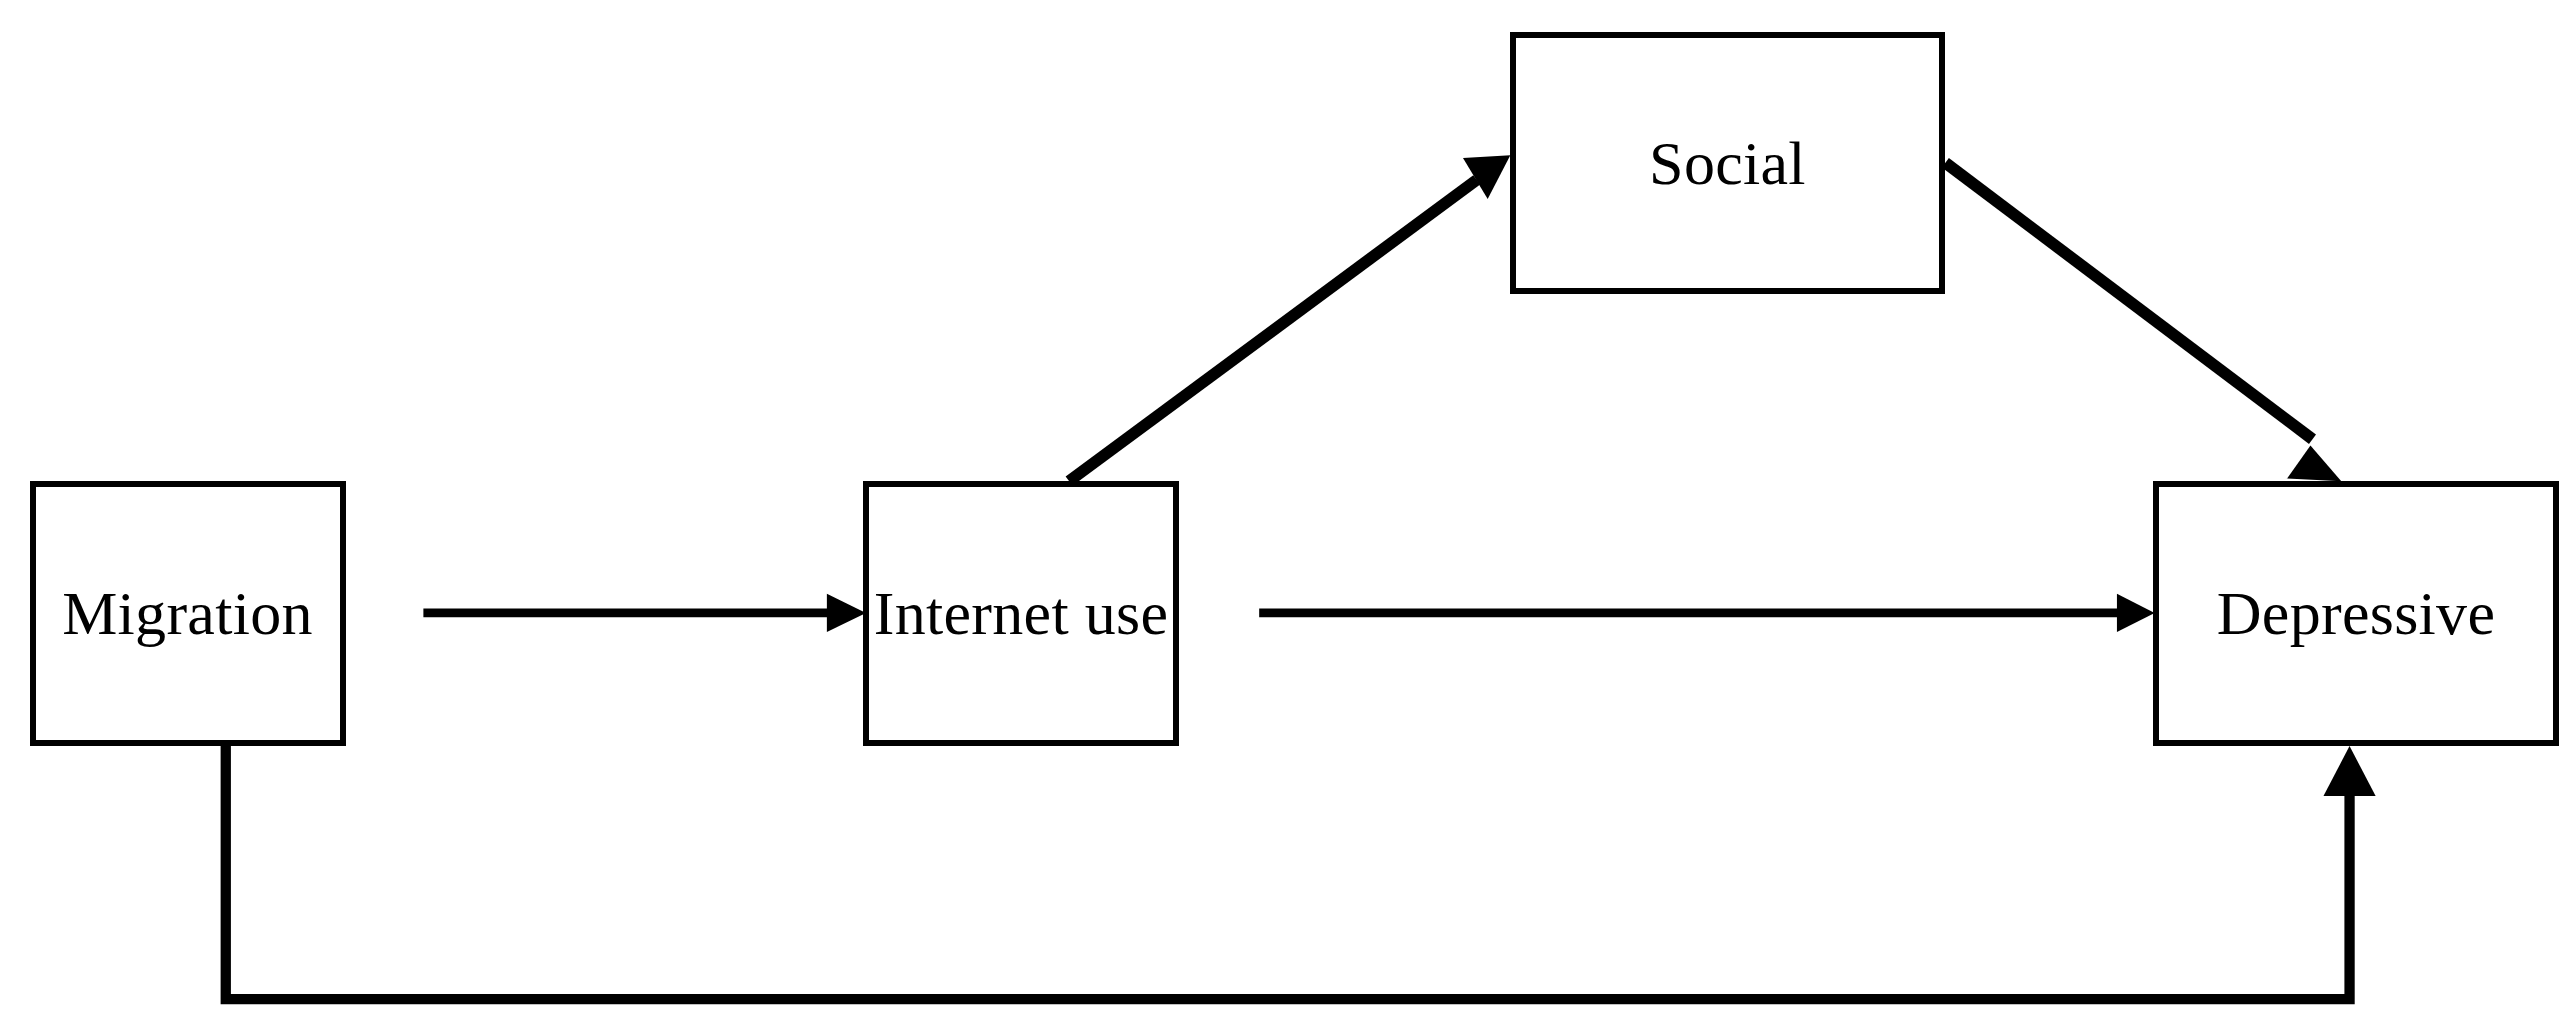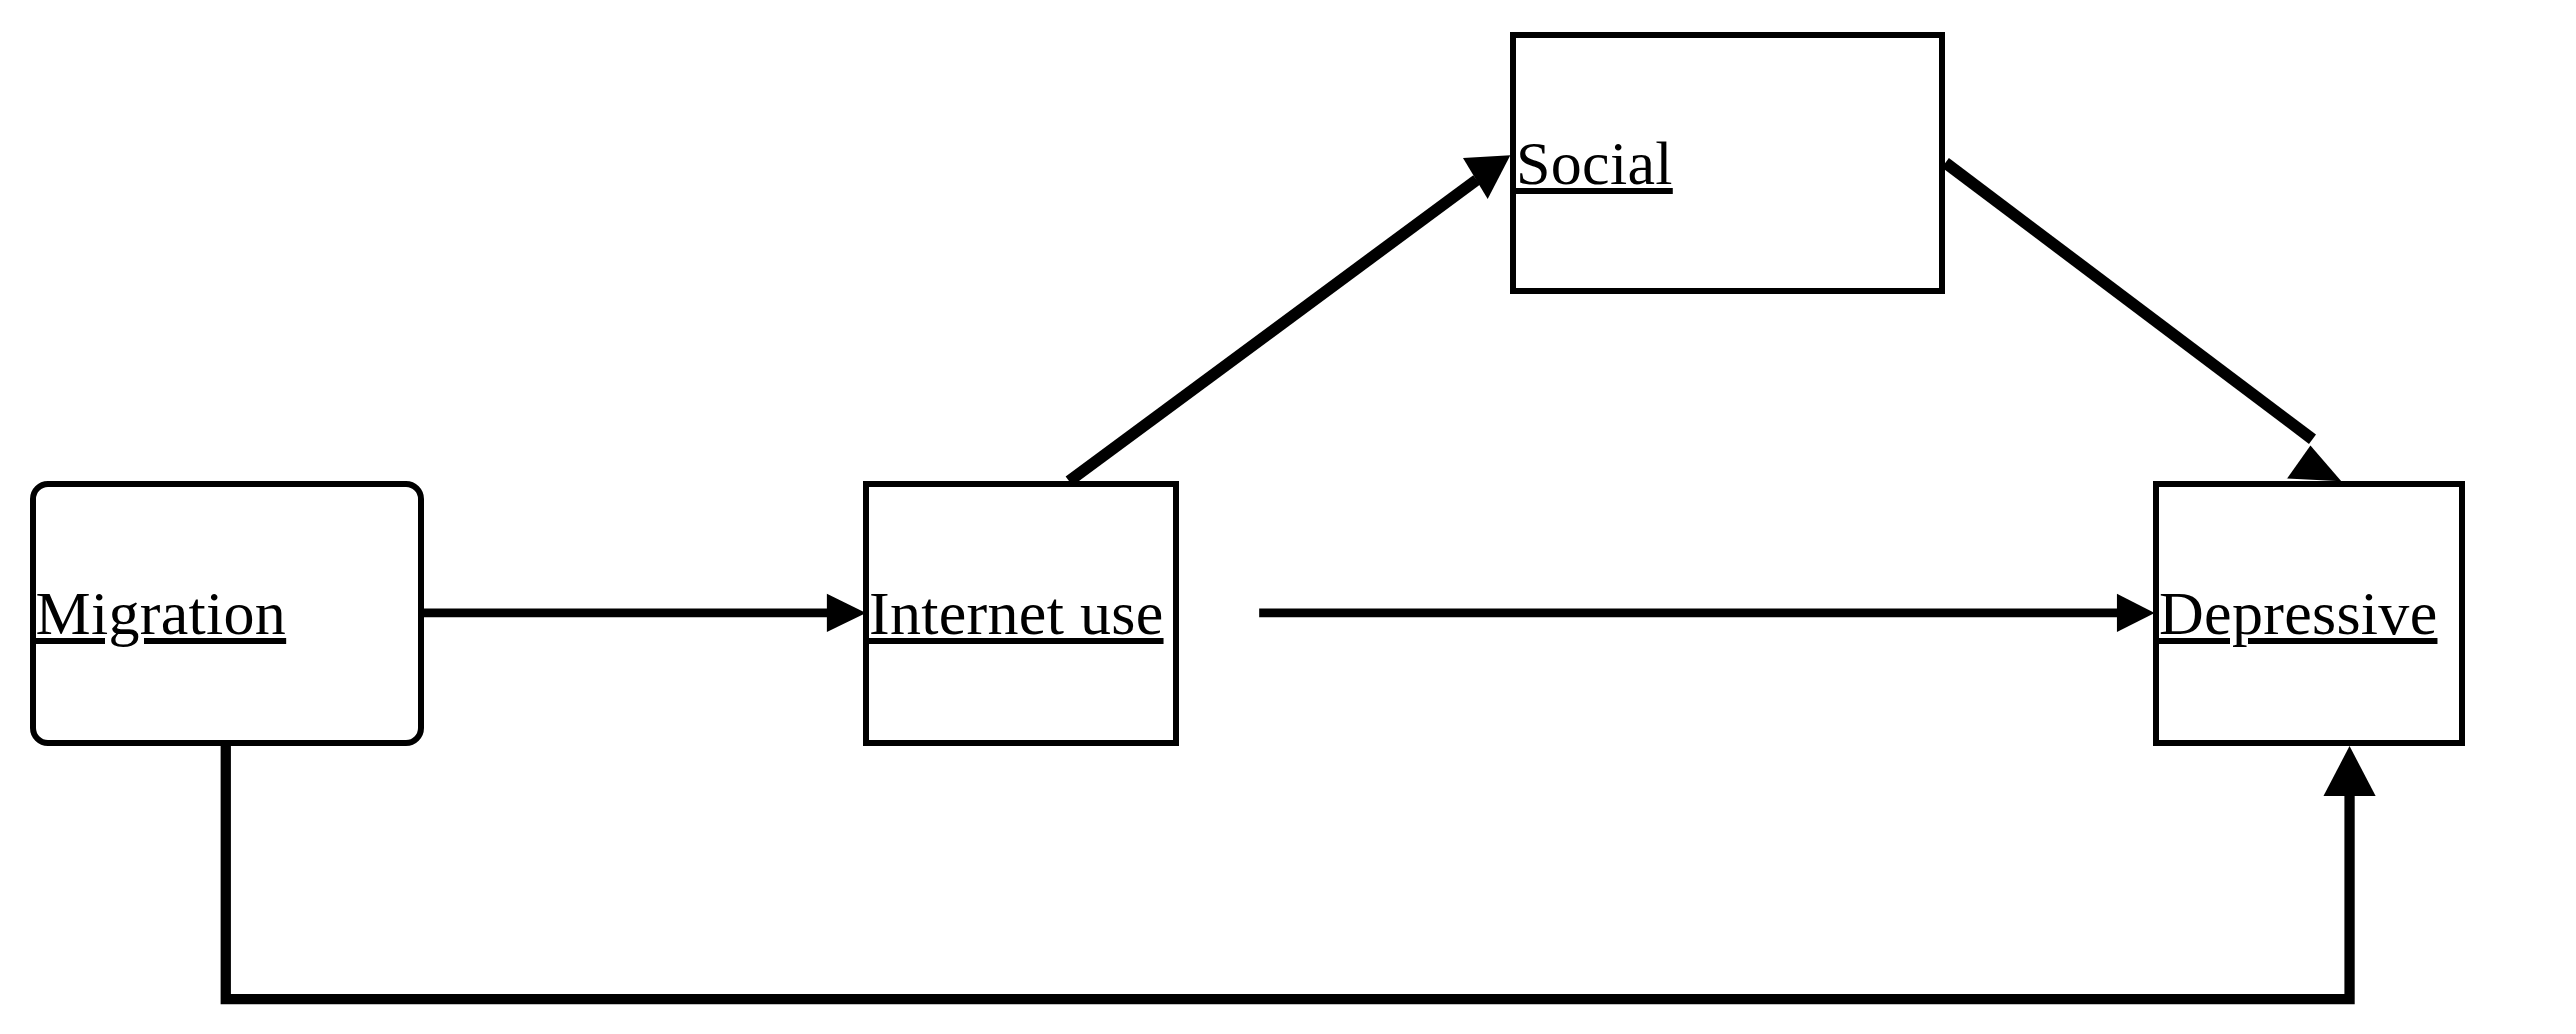--- a/index.html
+++ b/index.html
@@ -21,39 +21,38 @@
     top: 0;
     width: 2576px;
     height: 1035px;
   }
   .node {
     position: absolute;
     box-sizing: border-box;
     background: #ffffff;
     border: 6.9px solid #000000;
     display: flex;
-    flex-direction: row;
+    flex-direction: column;
     align-items: center;
-    justify-content: space-between;
+    justify-content: center;
     z-index: 5;
-    text-decoration: underline;
   }
   .node-line {
     display: block;
     color: #000000;
     font-size: 62px;
     line-height: 91px;
     white-space: nowrap;
     text-align: center;
     letter-spacing: 0.3px;
   }
-  #node-migration      { left: 29.5px;   top: 481px; width: 394px; height: 265px; border-radius: 18px; }
+  #node-migration      { left: 29.5px;   top: 481px; width: 316px; height: 265px; }
   #node-internet       { left: 863px; top: 481px; width: 316px; height: 265px; }
   #node-social         { left: 1510px; top: 32px;  width: 435px; height: 262px; }
-  #node-depressive     { left: 2153px; top: 481px; width: 312px; height: 265px; }
+  #node-depressive     { left: 2153px; top: 481px; width: 406px; height: 265px; }
 </style>
 </head>
 <body>
 
 <div id="canvas">
 
   <svg id="edges" viewBox="0 0 3754 1508">
 
     <g>
       <line x1="617" y1="893" x2="1222" y2="893" stroke="#000000" stroke-width="13"></line>

